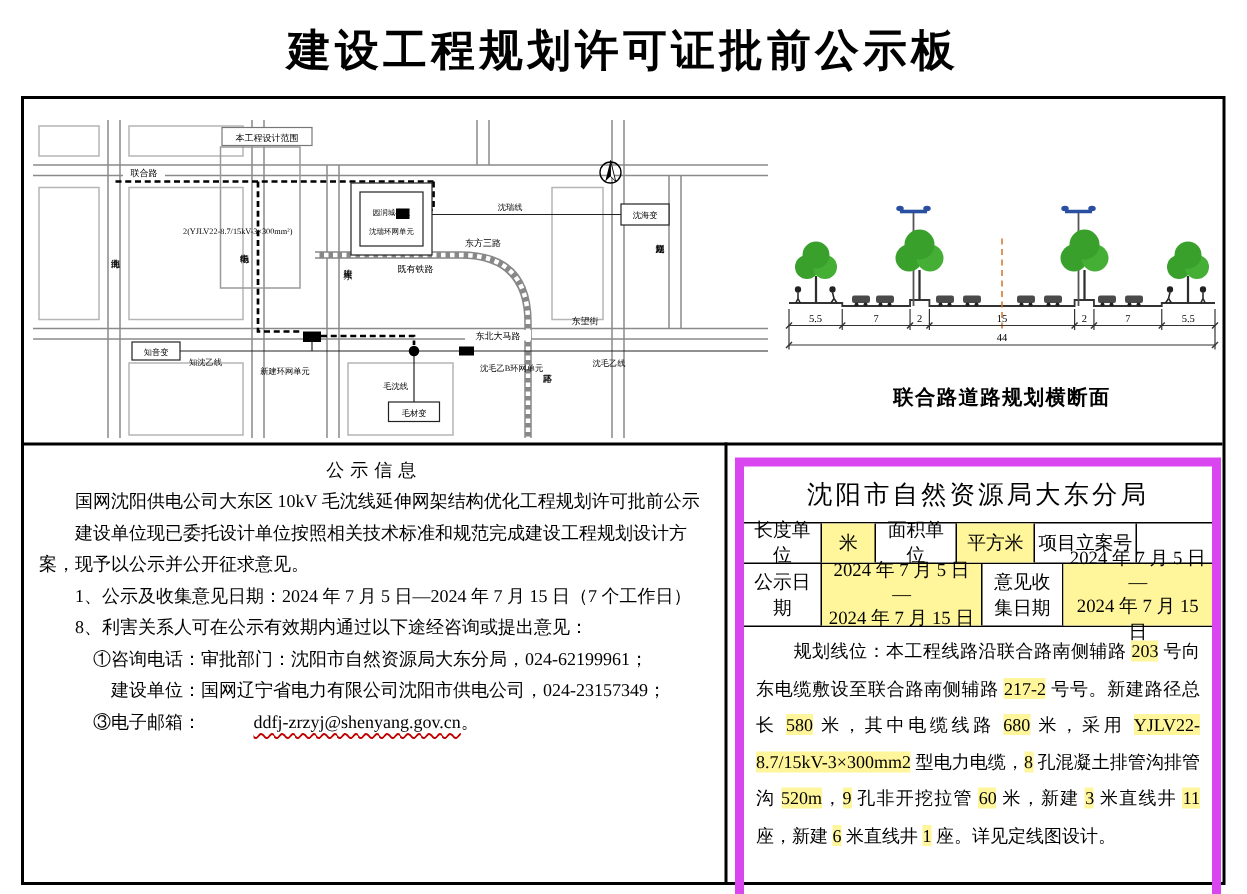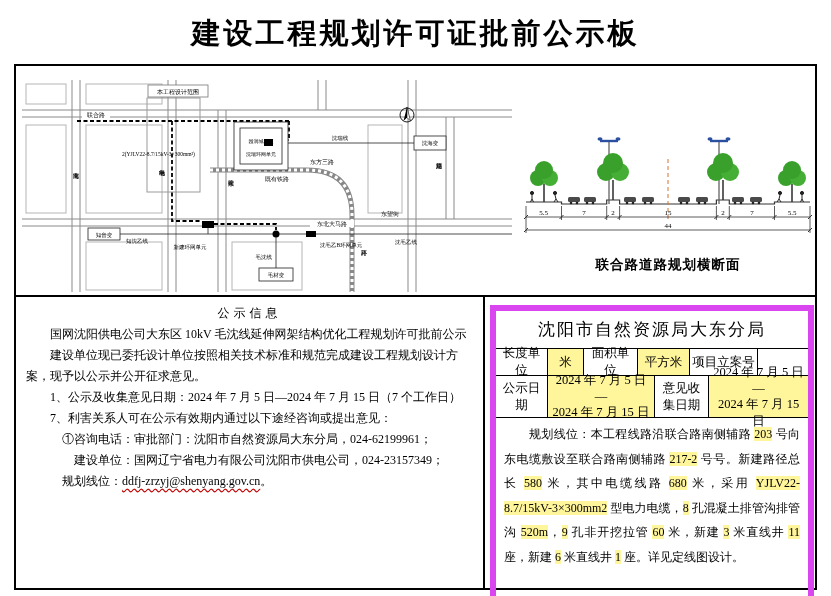--- a/index.html
+++ b/index.html
@@ -14,21 +14,21 @@
   .cross-wrap{position:absolute;left:502px;top:48px;width:300px;height:178px;}
   svg text{font-family:"Liberation Serif","DejaVu Serif",serif;}
   .vtext{writing-mode:vertical-rl;text-orientation:upright;}
   
   .notice{position:absolute;left:0;top:231px;width:467px;height:291px;
           padding:6px 10px;box-sizing:border-box;font-size:12px;line-height:21px;}
   .n-center{text-align:center;letter-spacing:4px;}
   .n-ind{text-indent:24px;}
   .n-ind2{text-indent:36px;}
   .n-ind3{text-indent:48px;}
-  .email{text-decoration:underline wavy #c00000;text-underline-offset:3px;}
+  .email{text-decoration:underline wavy #c00000;text-underline-offset:3px;margin-left:35px;}
   
   .agency{position:absolute;left:469px;top:231px;width:330px;height:291px;box-sizing:border-box;}
   .agy-table{position:absolute;left:5px;top:8px;width:324px;height:319px;
              border:6px solid #d946ef;box-sizing:border-box;font-size:12.5px;}
   .agy-header{height:37px;line-height:37px;text-align:center;font-size:17px;
               border-bottom:1px solid #000;letter-spacing:2px;}
   .agy-row{display:flex;border-bottom:1px solid #000;}
   .agy-cell{border-right:1px solid #000;box-sizing:border-box;display:flex;
             align-items:center;justify-content:center;text-align:center;padding:1px 2px;}
   .agy-cell.last{border-right:none;}
@@ -306,24 +306,24 @@
     </div>
 
     <div class="divider-h"></div>
     <div class="divider-v"></div>
 
     <div class="notice">
       <div class="n-center">公示信息</div>
       <div class="n-ind">国网沈阳供电公司大东区 10kV 毛沈线延伸网架结构优化工程规划许可批前公示</div>
       <div class="n-ind">建设单位现已委托设计单位按照相关技术标准和规范完成建设工程规划设计方案，现予以公示并公开征求意见。</div>
       <div class="n-ind">1、公示及收集意见日期：2024 年 7 月 5 日—2024 年 7 月 15 日（7 个工作日）</div>
-      <div class="n-ind">7、利害关系人可在公示有效期内通过以下途经咨询或提出意见：</div>
+      <div class="n-ind">8、利害关系人可在公示有效期内通过以下途经咨询或提出意见：</div>
       <div class="n-ind2">①咨询电话：审批部门：沈阳市自然资源局大东分局，024-62199961；</div>
       <div class="n-ind3">建设单位：国网辽宁省电力有限公司沈阳市供电公司，024-23157349；</div>
-      <div class="n-ind2"><span>规划线位：</span><span class="email">ddfj-zrzyj@shenyang.gov.cn</span><span>。</span></div>
+      <div class="n-ind2"><span>③电子邮箱：</span><span class="email">ddfj-zrzyj@shenyang.gov.cn</span><span>。</span></div>
 
     </div>
 
     <div class="agency">
       <div class="agy-table">
         <div class="agy-header">沈阳市自然资源局大东分局</div>
         <div class="agy-row row-units">
           <div class="agy-cell" style="width:52px">长度单位</div>
           <div class="agy-cell hl" style="width:36px">米</div>
           <div class="agy-cell" style="width:54px">面积单位</div>

